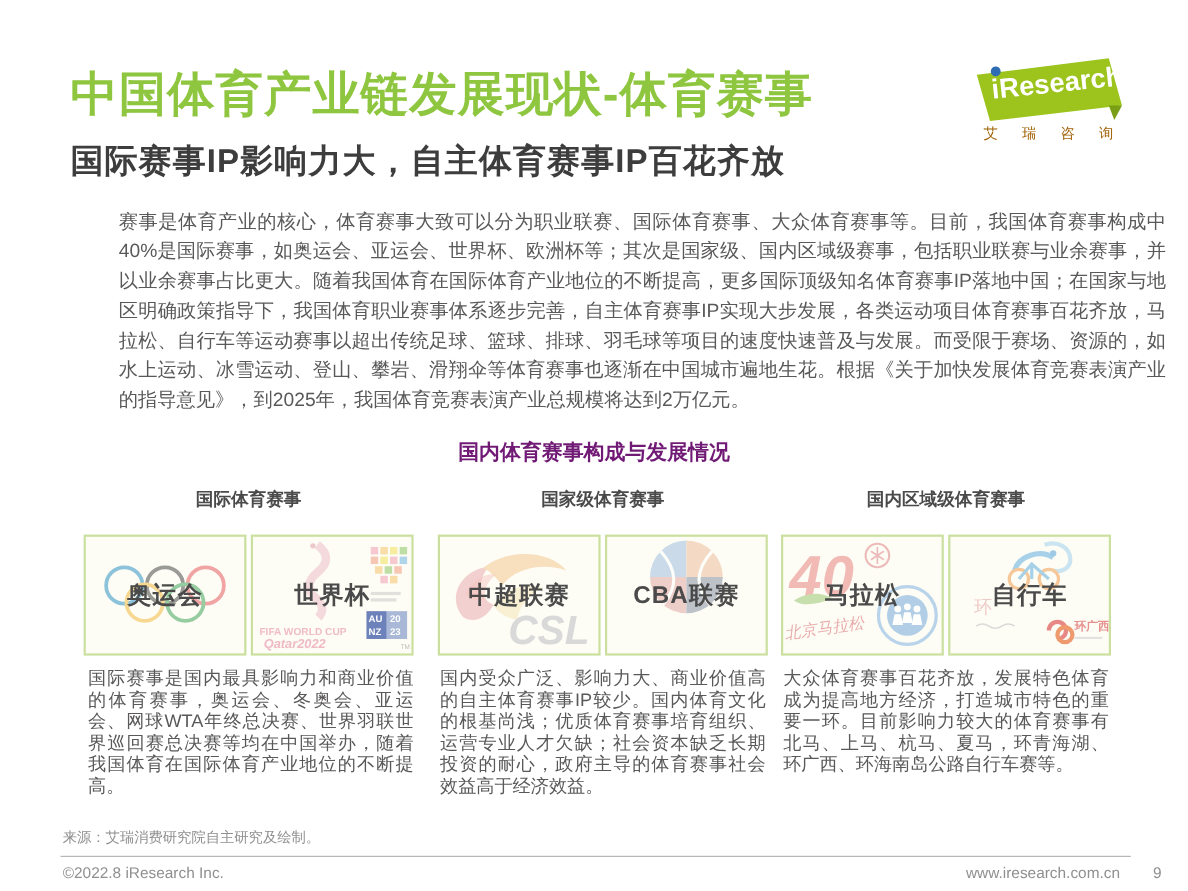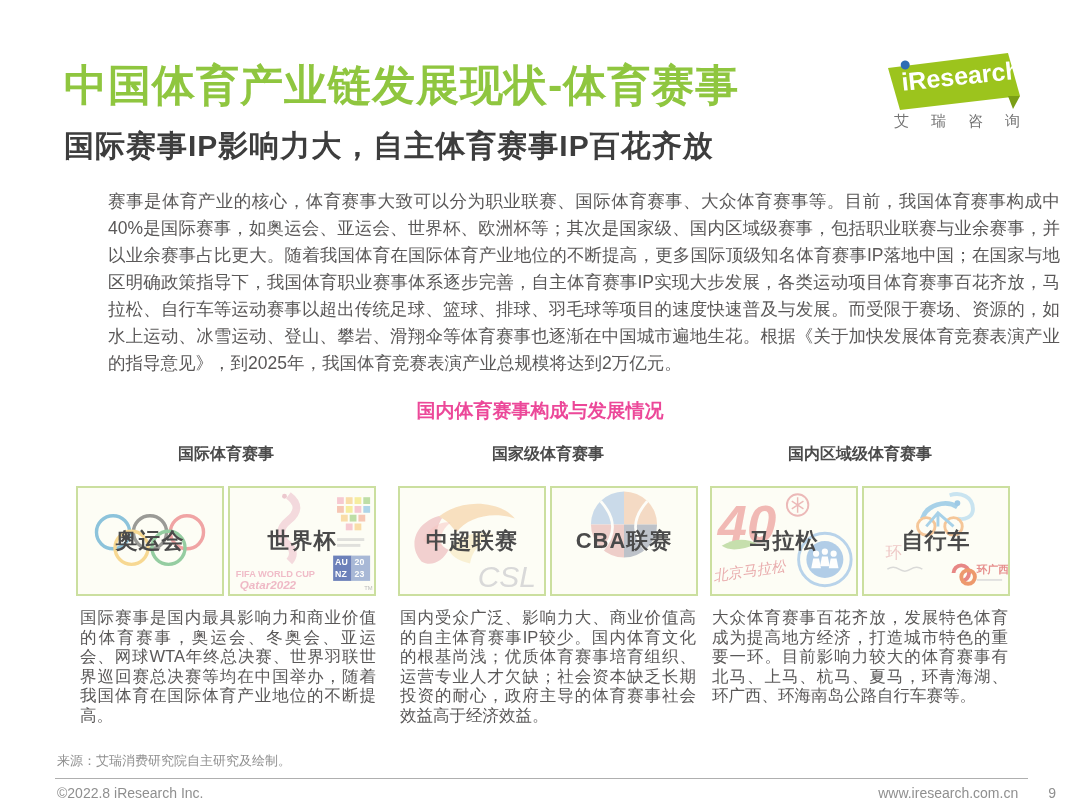--- a/index.html
+++ b/index.html
@@ -14,42 +14,42 @@
               color:#3D3D3D; letter-spacing:1px; white-space:nowrap; }
 
   
   .logo { position:absolute; left:882px; top:52px; width:160px; height:84px; }
   .logo svg { position:absolute; left:0; top:0; }
   .logo-word { position:absolute; left:18px; top:16px; transform:rotate(-6deg);
                transform-origin:left top; color:#ffffff; font-weight:bold; font-size:25px;
                white-space:nowrap; }
   .logo-dot { position:absolute; left:1px; top:-7px; width:9px; height:9px;
               border-radius:50%; background:#2E6DB4; }
-  .logo-tagline { position:absolute; left:12px; top:60px; font-size:15px; color:#737373;
+  .logo-tagline { position:absolute; left:12px; top:60px; font-size:13px; color:#a16207;
                   letter-spacing:22px; white-space:nowrap; }
 
   
   .body-text { position:absolute; left:64px; top:188px; width:952px; font-size:17.5px;
                line-height:27px; color:#5A5858; text-align:justify;margin-left:44px; }
 
   
   .fig-title { position:absolute; left:0; top:398px; width:1080px; text-align:center;
-               font-size:19px; font-weight:bold; color:#ec4899; }
+               font-size:19px; font-weight:bold; color:#701a75; }
   .col { position:absolute; top:444px; width:300px; }
   .col-header { text-align:center; font-size:16px; font-weight:bold; color:#4A4A4A; }
   .box-row { position:relative; margin-top:21px; height:110px; }
   .box { position:absolute; top:0; width:148px; height:110px; background:#FDFDF5;
          border:2px solid #CBDF9F; overflow:hidden; }
   .box.right { left:152px; }
   .box .wm { position:absolute; left:0; top:0; width:144px; height:106px; z-index:1; }
   .box-label { position:absolute; inset:0; display:flex; align-items:center;
                justify-content:center; z-index:2; font-size:22px; font-weight:bold;
                color:#4A4A4A; letter-spacing:1px; }
-  .wm-csl { position:absolute; right:8px; bottom:0px; z-index:1; font-size:30px;
-            font-weight:normal; font-style:italic; color:#D9D9D9; }
+  .wm-csl { position:absolute; right:8px; bottom:0px; z-index:1; font-size:37px;
+            font-weight:bold; font-style:italic; color:#D9D9D9; }
   .wm-cba { position:absolute; left:0; right:0; bottom:2px; z-index:1; text-align:center;
             font-size:24px; font-weight:bold; font-style:italic; color:#E0A5A5; opacity:.75; }
 
   .desc { position:absolute; top:608px; width:296px; font-size:16.5px; line-height:19.5px;
           color:#5A5858; text-align:justify; }
 
   
   .source { position:absolute; left:57px; top:752px; font-size:13px; color:#8F8F8F; }
   .rule { position:absolute; left:55px; top:778px; width:973px; height:1px; background:#AFAFAF; }
   .copyright { position:absolute; left:57px; top:785px; font-size:14px; color:#8F8F8F; }

